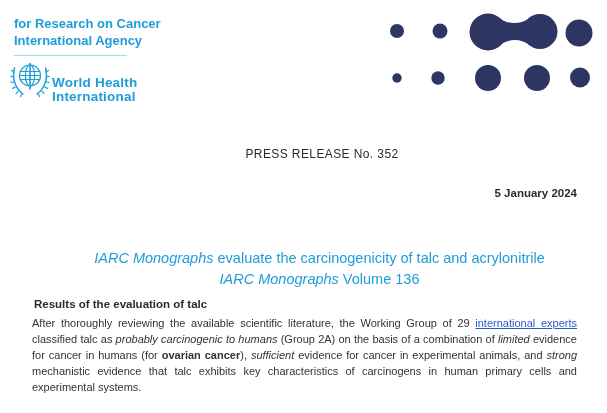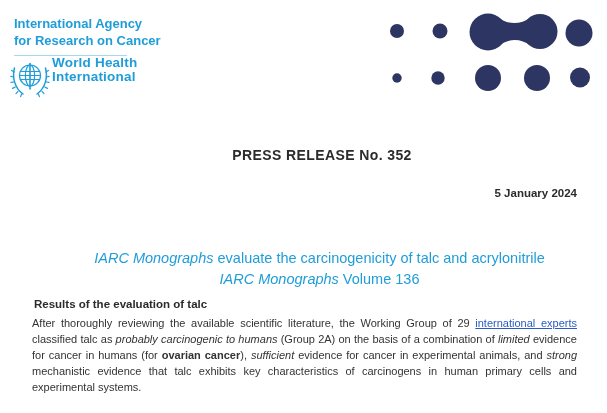--- a/index.html
+++ b/index.html
@@ -22,28 +22,28 @@
     position:absolute;left:14px;top:15px;
     font-size:13px;font-weight:bold;line-height:17px;
     color:var(--who-blue);
   }
   .header-divider{
     position:absolute;left:14px;top:55px;width:113px;height:1px;
     background:var(--divider);
   }
   .who-logo{position:absolute;left:10px;top:59px;width:40px;height:40px;}
   .who-name{
-    position:absolute;left:52px;top:56px;
+    position:absolute;left:52px;top:76px;
     font-size:13.5px;font-weight:bold;line-height:14px;
     color:var(--who-blue);letter-spacing:0.2px;
   }
   .dots-logo{position:absolute;left:373px;top:8px;width:232px;height:100px;}
   .press-release-no{
     position:absolute;left:0;top:147px;width:100%;
-    text-align:center;font-size:14px;font-weight:bold;
+    text-align:center;font-size:12px;font-weight:normal;
     letter-spacing:0.4px;color:#2b2b2b;padding-left:37px;
   }
   .release-date{
     position:absolute;right:30px;top:187px;
     font-size:11.5px;font-weight:bold;color:#2b2b2b;
   }
   .doc-title{
     position:absolute;left:16px;top:224px;width:100%;
     text-align:center;font-size:14.5px;font-weight:normal;
     line-height:20.5px;color:var(--who-blue);margin-top:24px;
@@ -61,22 +61,22 @@
   .seg-italic{font-style:italic;}
   .seg-bold{font-weight:bold;}
   a.seg-link{color:var(--link-blue);text-decoration:underline;cursor:pointer;}
 </style>
 </head>
 <body>
 
 <div class="page">
 
   <div class="iarc-name">
+    <div>for Research on Cancer</div>
     <div>International Agency</div>
-    <div>for Research on Cancer</div>
   </div>
 
   <div class="header-divider"></div>
 
   <svg class="who-logo" viewBox="0 0 40 40" aria-hidden="true">
     <g stroke="#1f9dd9" fill="none" stroke-width="1.2" stroke-linecap="round">
       <circle cx="20" cy="16.5" r="10.5"></circle>
       <ellipse cx="20" cy="16.5" rx="4.6" ry="10.5"></ellipse>
       <line x1="20" y1="4.5" x2="20" y2="30" stroke-width="1.6"></line>
       <line x1="10.4" y1="12.5" x2="29.6" y2="12.5"></line>

